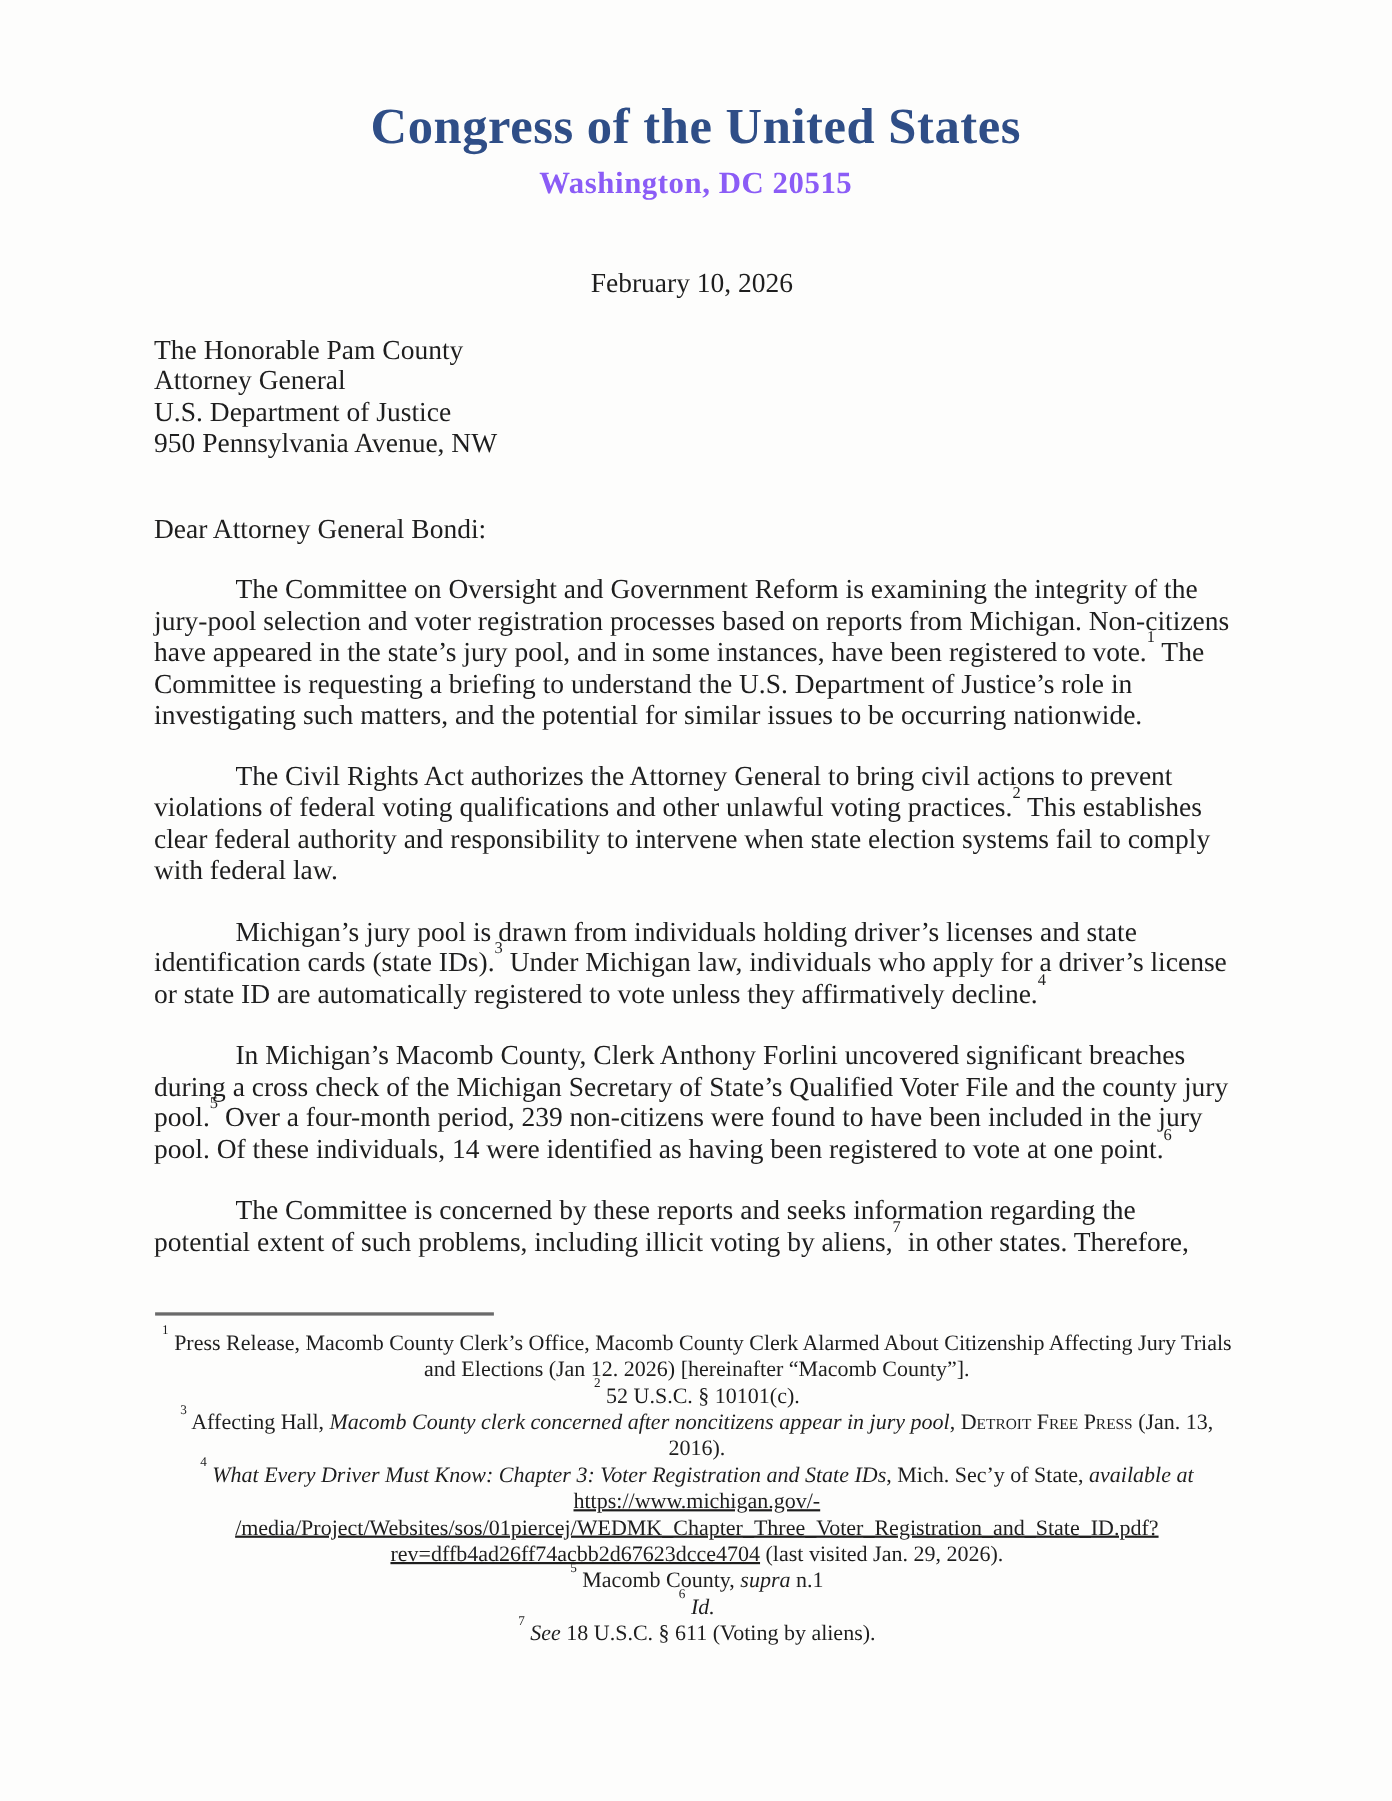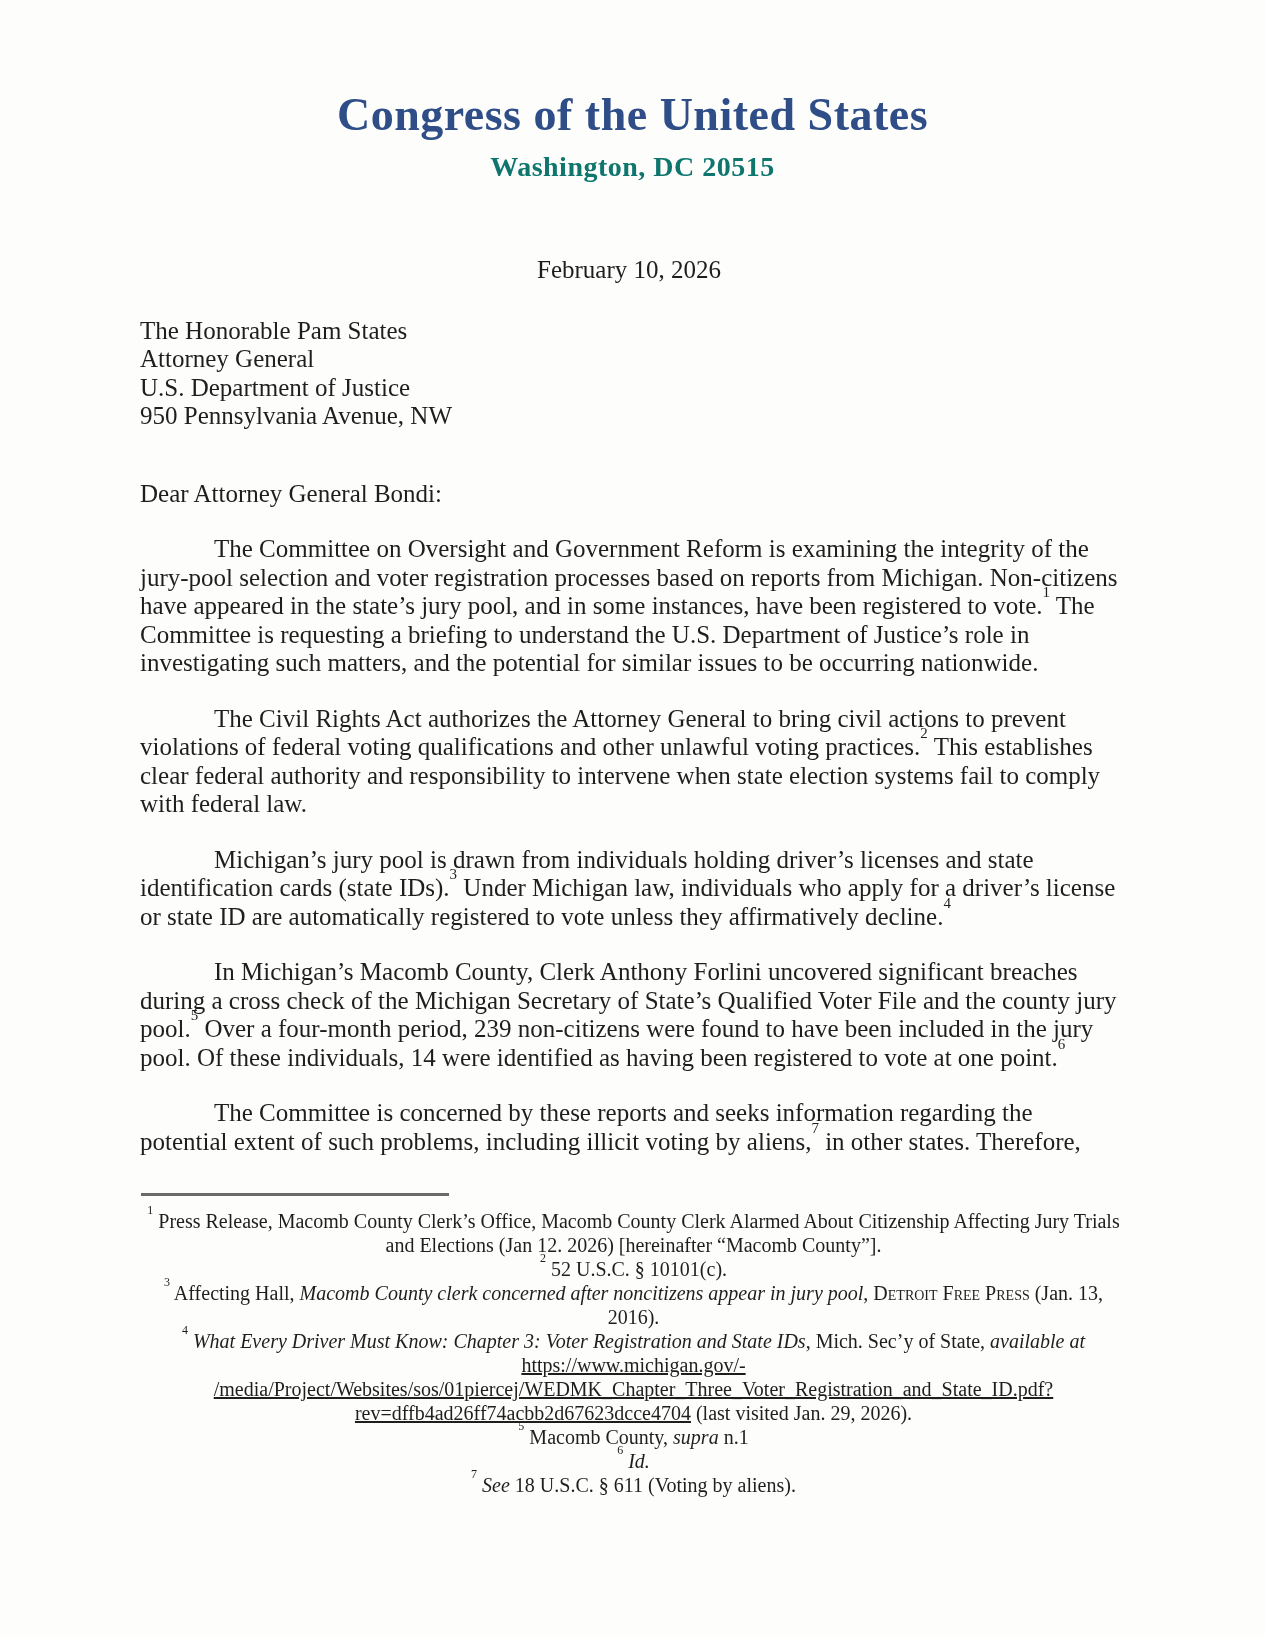--- a/index.html
+++ b/index.html
@@ -16,28 +16,28 @@
   .letterhead { text-align: center; padding-top: 88px; }
   .congress-title {
     font-size: 46px;
     font-weight: 700;
     color: #2f4e87;
     letter-spacing: 0.5px;
   }
   .letterhead-city {
     font-size: 28px;
     font-weight: 700;
-    color: #0f766e;
+    color: #8b5cf6;
     margin-top: 10px;
     letter-spacing: 0.5px;
   }
   .content {
     position: absolute;
     left: 140px;
-    top: 256px;
+    top: 244px;
     width: 978px;
     font-size: 25px;
     line-height: 28.5px;
   }
   .date-line { text-align: center; }
   .recipient { margin-top: 32px; }
   .recipient-line { }
   .salutation { margin-top: 49px; }
   .para { margin-top: 27px; text-indent: 74px; }
   sup.fn-ref {
@@ -72,21 +72,21 @@
 <div class="page">
 
   <header class="letterhead">
     <div class="congress-title">Congress of the United States</div>
     <div class="letterhead-city">Washington, DC 20515</div>
   </header>
 
   <main class="content">
     <div class="date-line">February 10, 2026</div>
     <div class="recipient">
-        <div class="recipient-line">The Honorable Pam States</div>
+        <div class="recipient-line">The Honorable Pam County</div>
         <div class="recipient-line">Attorney General</div>
         <div class="recipient-line">U.S. Department of Justice</div>
         <div class="recipient-line">950 Pennsylvania Avenue, NW</div>
       </div>
     <div class="salutation">Dear Attorney General Bondi:</div>
     <div>
         <p class="para"><span>The Committee on Oversight and Government Reform is examining the integrity of the jury-pool selection and voter registration processes based on reports from Michigan. Non-citizens have appeared in the state’s jury pool, and in some instances, have been registered to vote.</span><sup class="fn-ref">1</sup><span> The Committee is requesting a briefing to understand the U.S. Department of Justice’s role in investigating such matters, and the potential for similar issues to be occurring nationwide.</span></p>
         <p class="para"><span>The Civil Rights Act authorizes the Attorney General to bring civil actions to prevent violations of federal voting qualifications and other unlawful voting practices.</span><sup class="fn-ref">2</sup><span> This establishes clear federal authority and responsibility to intervene when state election systems fail to comply with federal law.</span></p>
         <p class="para"><span>Michigan’s jury pool is drawn from individuals holding driver’s licenses and state identification cards (state IDs).</span><sup class="fn-ref">3</sup><span> Under Michigan law, individuals who apply for a driver’s license or state ID are automatically registered to vote unless they affirmatively decline.</span><sup class="fn-ref">4</sup></p>
         <p class="para"><span>In Michigan’s Macomb County, Clerk Anthony Forlini uncovered significant breaches during a cross check of the Michigan Secretary of State’s Qualified Voter File and the county jury pool.</span><sup class="fn-ref">5</sup><span> Over a four-month period, 239 non-citizens were found to have been included in the jury pool. Of these individuals, 14 were identified as having been registered to vote at one point.</span><sup class="fn-ref">6</sup></p>

